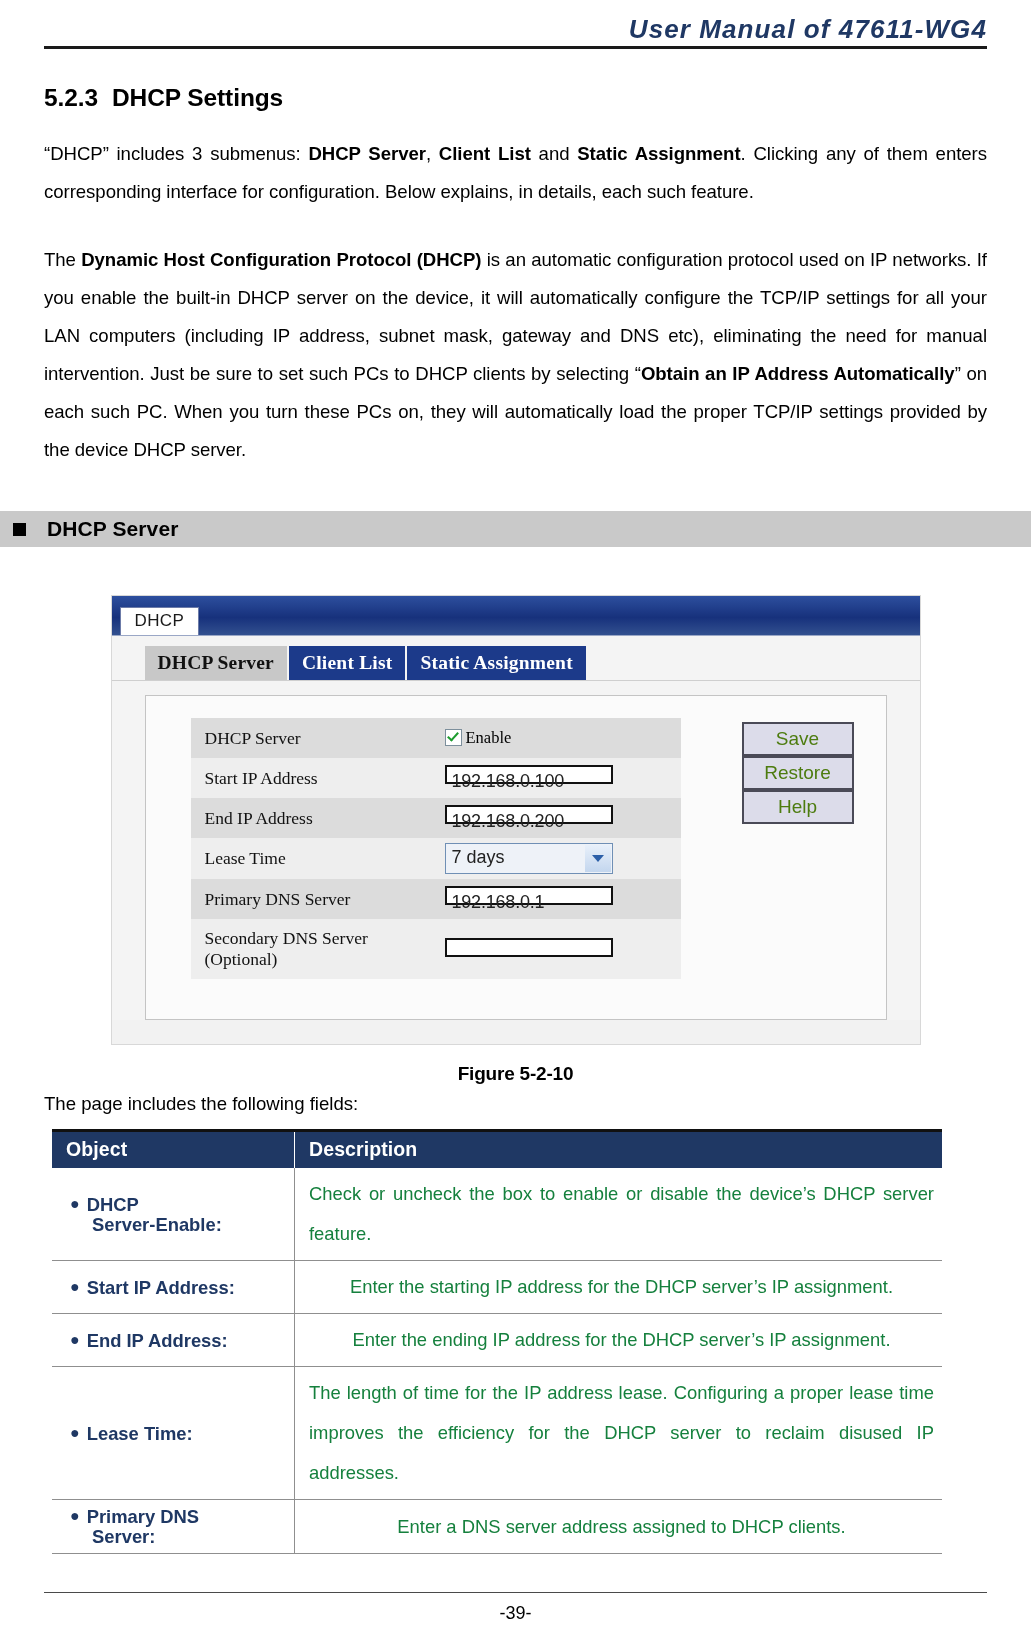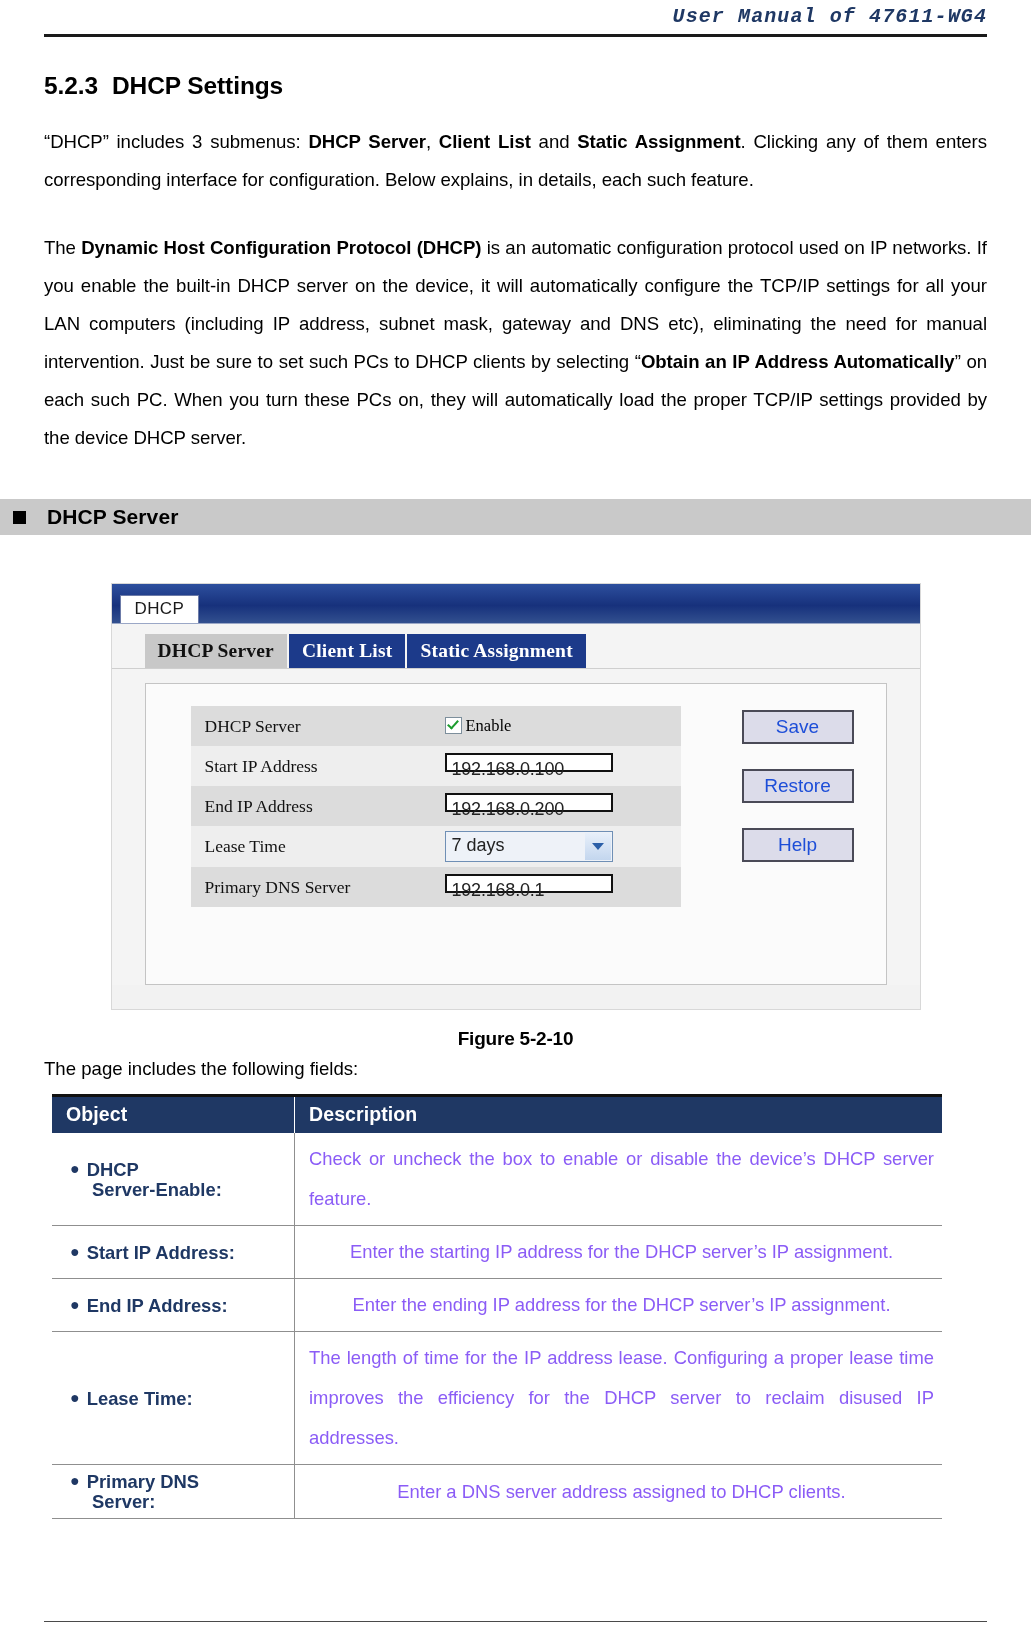--- a/index.html
+++ b/index.html
@@ -20,27 +20,27 @@
     position: relative;
     width: 1031px;
     height: 1632px;
     box-sizing: border-box;
     padding: 0 44px;
   }
 
   
   .doc-header {
     text-align: right;
-    font-family: Liberation Mono, monospace;
+    font-family: Liberation Sans, sans-serif;
     font-style: italic;
     font-weight: bold;
-    font-size: 20px;
+    font-size: 26px;
     letter-spacing: 1.1px;
     color: #1f3864;
-    padding-top: 3px;
+    padding-top: 15px;
     height: 30px;
     line-height: 28px;
     white-space: nowrap;
   }
   .header-rule {
     border-top: 3px solid #1a1a1a;
     margin: 1px 0 0 0;
     height: 0;
   }
 
@@ -256,25 +256,24 @@
     padding: 26px 0 0 36px;
     box-sizing: border-box;
   }
   .btn {
     width: 112px;
     height: 34px;
     background: #dcdcea;
     border: 2px solid #4a4a57;
     font-family: "Liberation Sans", sans-serif;
     font-size: 19px;
-    color: #1d4ed8;
+    color: #4d7c0f;
     display: flex;
     align-items: center;
     justify-content: center;
-    margin-bottom: 25px;
     box-sizing: border-box;
   }
 
   .fig-caption {
     text-align: center;
     font-size: 19px;
     font-weight: bold;
     margin-top: 18px;
     letter-spacing: -0.2px;
   }
@@ -318,21 +317,21 @@
   table.desc td.obj .bullet {
     color: #1f3864;
     margin-right: 7px;
     font-size: 16px;
     vertical-align: 2px;
   }
   table.desc td.obj .l2 { display: block; padding-left: 22px; }
   table.desc td.descr {
     text-align: justify;
     text-justify: inter-word;
-    color: #8b5cf6;
+    color: #15803d;
     padding-left: 14px;
     padding-right: 8px;
   }
   table.desc td.descr.nojust { text-align: center; }
 
   
   .footer {
     position: absolute;
     left: 44px;
     right: 44px;
@@ -412,20 +411,29 @@
                 <td class="val">
                   <span class="sel"><span>7 days</span><span class="arrowbox">
                           <i></i>
                         </span></span>
                 </td>
               </tr>
               <tr>
                 <td class="lbl">Primary DNS Server</td>
                 <td class="val">
                   <span class="tbox">192.168.0.1</span>
+                </td>
+              </tr>
+              <tr class="alt">
+                <td class="lbl">
+                  <span>Secondary DNS Server</span><br>
+                  <span>(Optional)</span>
+                </td>
+                <td class="val">
+                  <span class="tbox empty"></span>
                 </td>
               </tr>
             </tbody>
               </table>
           </div>
 
           <div class="btns">
             <div class="btn">Save</div>
             <div class="btn">Restore</div>
             <div class="btn">Help</div>
@@ -464,15 +472,16 @@
     </tr>
     <tr>
       <td class="obj"><span class="bullet">●</span><span>Primary DNS</span><span class="l2">Server:</span></td>
       <td class="descr nojust">Enter a DNS server address assigned to DHCP clients.</td>
     </tr>
   </tbody>
     </table>
 
   <div class="footer">
     <div class="footer-rule"></div>
+    <div class="footer-num">-39-</div>
   </div>
 
 </div>
 
 </body></html>

